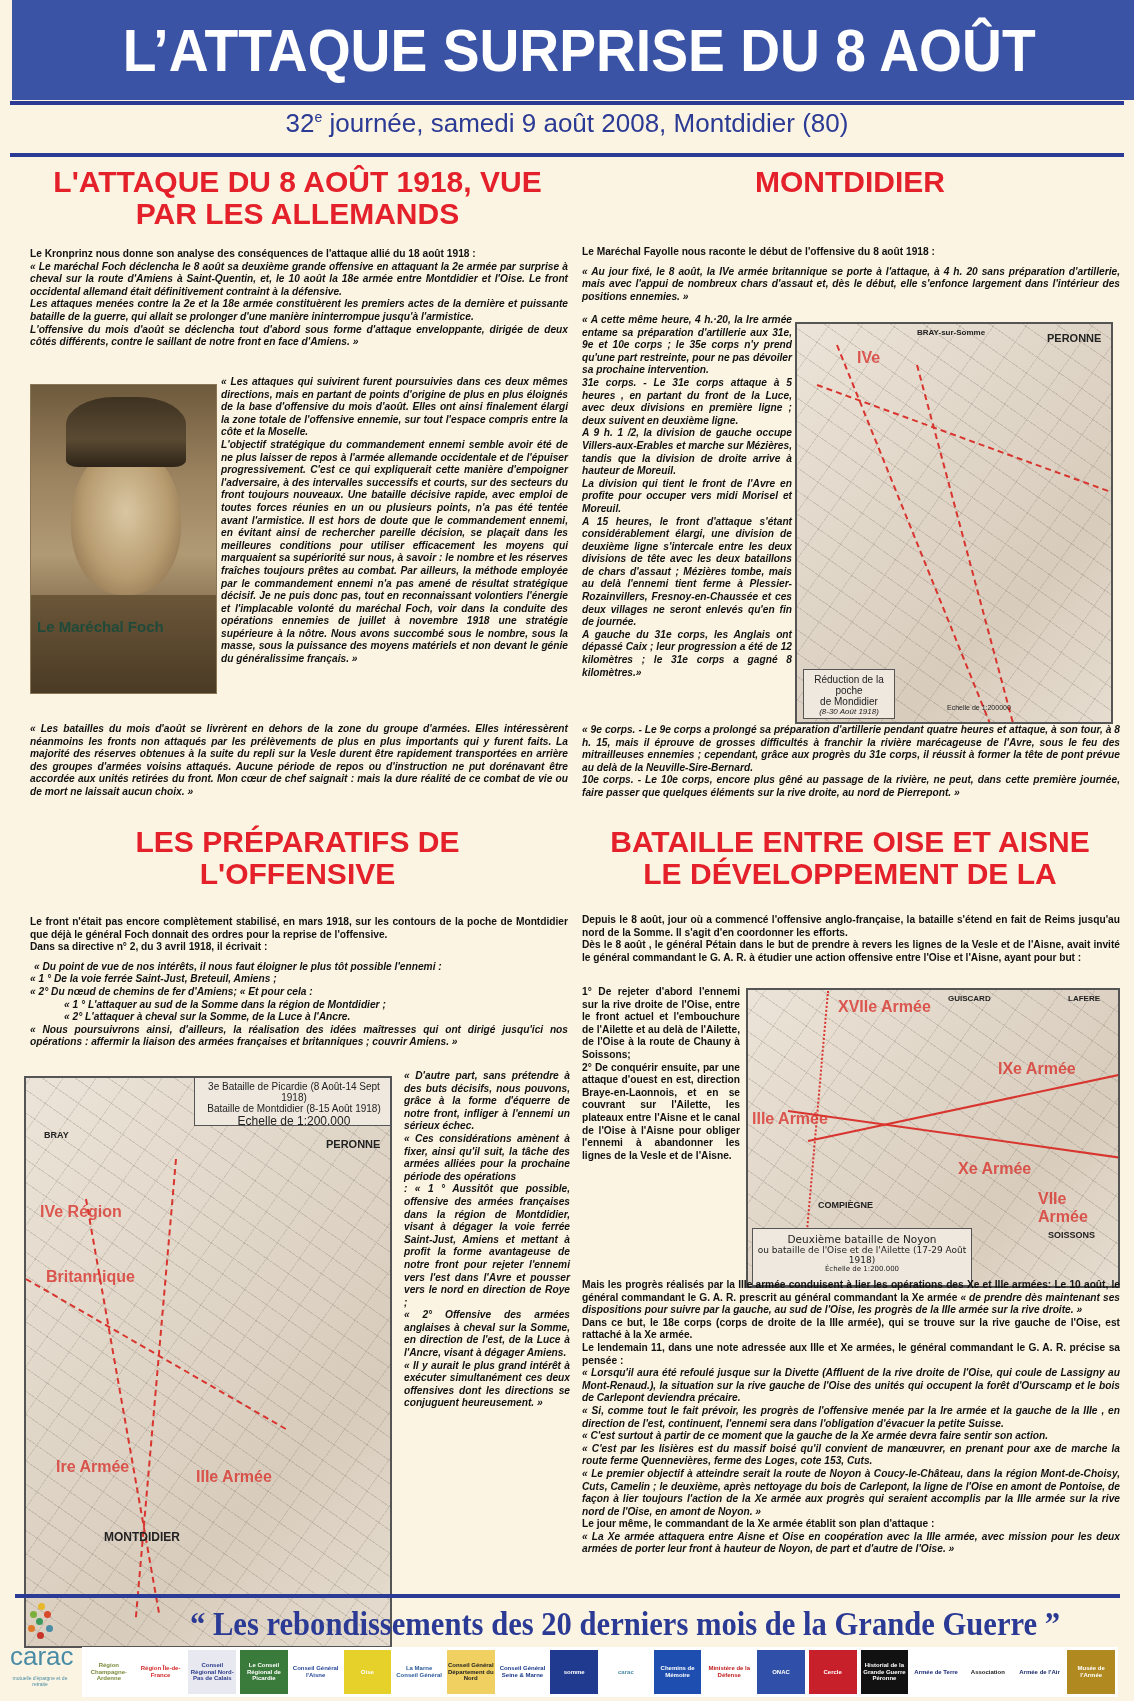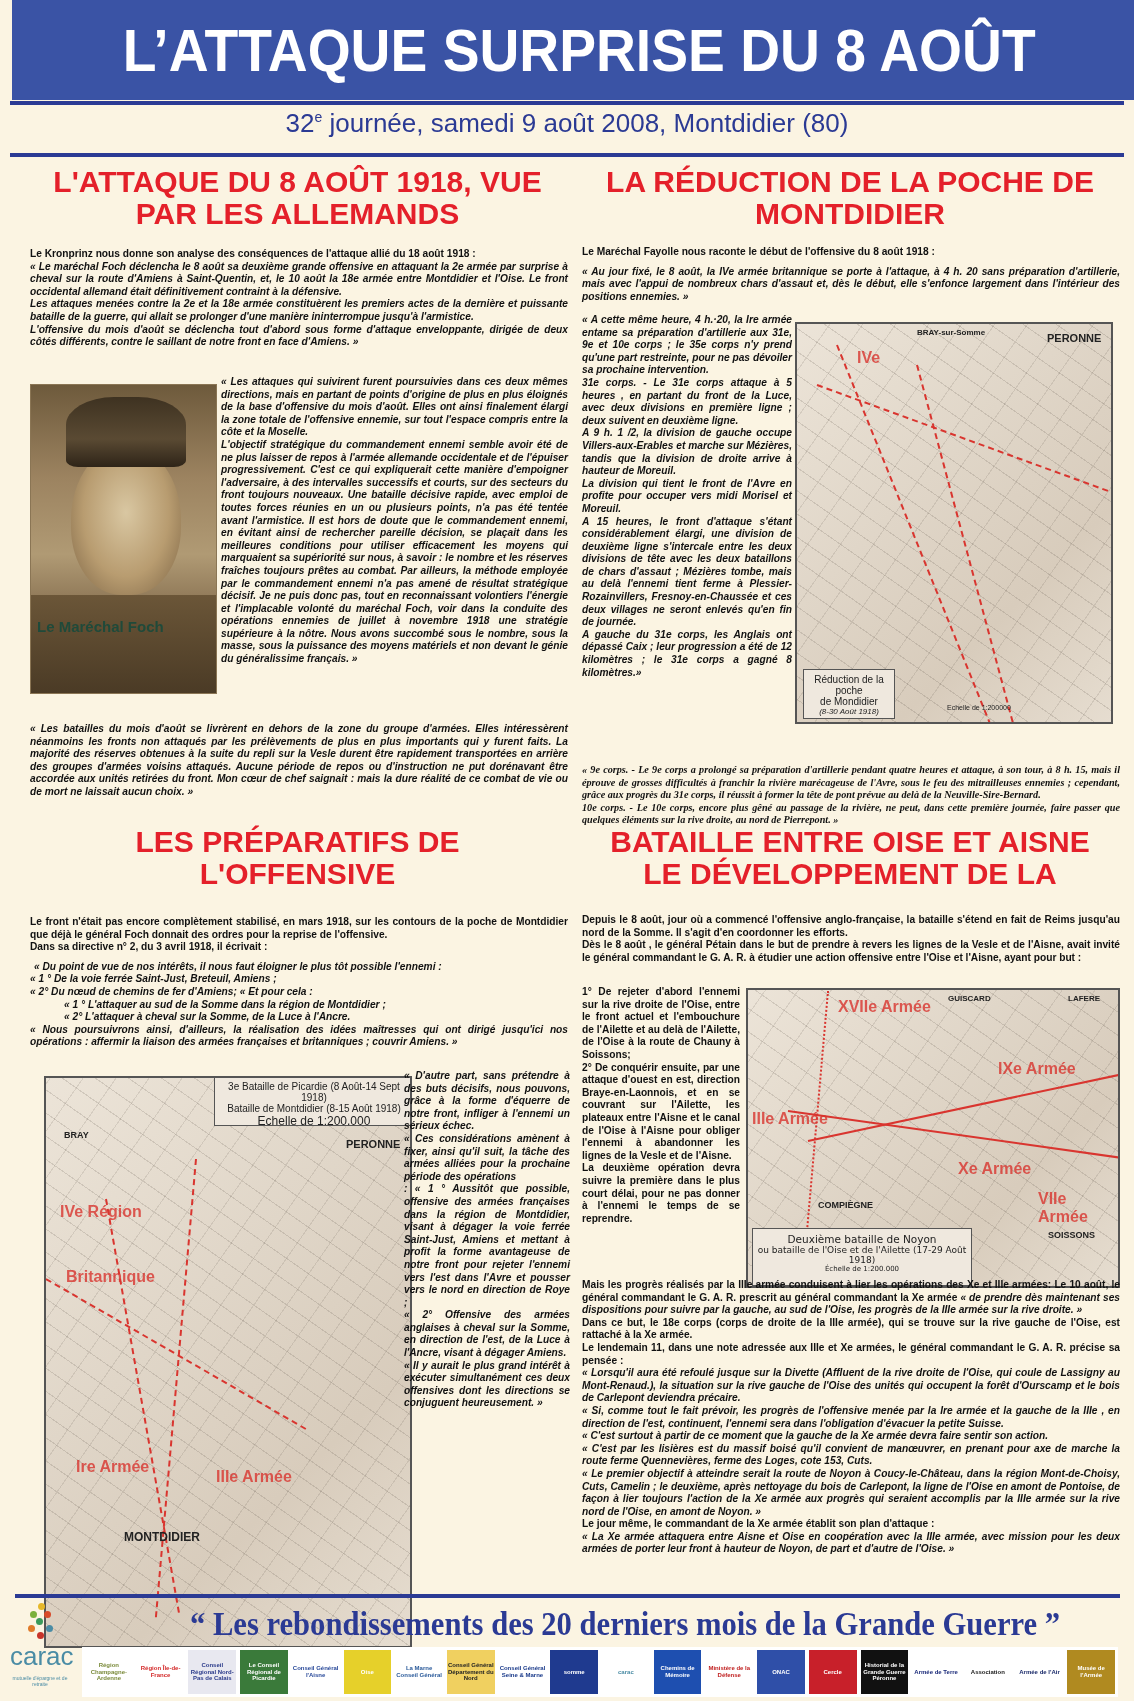--- a/index.html
+++ b/index.html
@@ -66,21 +66,20 @@
 </div>
 <div class="txt it" style="left:221px; top:376px; width:347px;">
   <p>« Les attaques qui suivirent furent poursuivies dans ces deux mêmes directions, mais en partant de points d'origine de plus en plus éloignés de la base d'offensive du mois d'août. Elles ont ainsi finalement élargi la zone totale de l'offensive ennemie, sur tout l'espace compris entre la côte et la Moselle.</p>
   <p>L'objectif stratégique du commandement ennemi semble avoir été de ne plus laisser de repos à l'armée allemande occidentale et de l'épuiser progressivement. C'est ce qui expliquerait cette manière d'empoigner l'adversaire, à des intervalles successifs et courts, sur des secteurs du front toujours nouveaux. Une bataille décisive rapide, avec emploi de toutes forces réunies en un ou plusieurs points, n'a pas été tentée avant l'armistice. Il est hors de doute que le commandement ennemi, en évitant ainsi de rechercher pareille décision, se plaçait dans les meilleures conditions pour utiliser efficacement les moyens qui marquaient sa supériorité sur nous, à savoir : le nombre et les réserves fraîches toujours prêtes au combat. Par ailleurs, la méthode employée par le commandement ennemi n'a pas amené de résultat stratégique décisif. Je ne puis donc pas, tout en reconnaissant volontiers l'énergie et l'implacable volonté du maréchal Foch, voir dans la conduite des opérations ennemies de juillet à novembre 1918 une stratégie supérieure à la nôtre. Nous avons succombé sous le nombre, sous la masse, sous la puissance des moyens matériels et non devant le génie du généralissime français. »</p>
 </div>
 <div class="txt it" style="left:30px; top:723px; width:538px;">
   <p>« Les batailles du mois d'août se livrèrent en dehors de la zone du groupe d'armées. Elles intéressèrent néanmoins les fronts non attaqués par les prélèvements de plus en plus importants qui y furent faits. La majorité des réserves obtenues à la suite du repli sur la Vesle durent être rapidement transportées en arrière des groupes d'armées voisins attaqués. Aucune période de repos ou d'instruction ne put dorénavant être accordée aux unités retirées du front. Mon cœur de chef saignait : mais la dure réalité de ce combat de vie ou de mort ne laissait aucun choix. »</p>
 </div>
 
 <div class="section-title" style="left:580px; top:166px; width:540px;">
-  <div>LA RÉDUCTION DE LA POCHE DE</div>
   <div>MONTDIDIER</div>
 </div>
 <div class="txt" style="left:582px; top:246px; width:538px;">
   <p>Le Maréchal Fayolle nous raconte le début de l'offensive du 8 août 1918 :</p>
   <div class="gap"></div>
   <p class="it">« Au jour fixé, le 8 août, la IVe armée britannique se porte à l'attaque, à 4 h. 20 sans préparation d'artillerie, mais avec l'appui de nombreux chars d'assaut et, dès le début, elle s'enfonce largement dans l'intérieur des positions ennemies. »</p>
 </div>
 <div class="txt it" style="left:582px; top:314px; width:210px;">
   <p>« A cette même heure, 4 h.·20, la Ire armée entame sa préparation d'artillerie aux 31e, 9e et 10e corps ; le 35e corps n'y prend qu'une part restreinte, pour ne pas dévoiler sa prochaine intervention.</p>
   <p>31e corps. - Le 31e corps attaque à 5 heures , en partant du front de la Luce, avec deux divisions en première ligne ; deux suivent en deuxième ligne.</p>
@@ -96,41 +95,41 @@
   <div class="label" style="left:60px; top:25px;">IVe</div>
   <div class="place" style="left:250px; top:8px;">PERONNE</div>
   <div class="place" style="left:120px; top:4px; font-size:8px;">BRAY-sur-Somme</div>
   <div class="legend" style="left:6px; top:345px; width:92px; height:50px; font-size:10px; padding-top:4px;">
     <div>Réduction de la poche</div>
     <div>de Mondidier</div>
     <div class="it" style="font-size:8px;">(8-30 Août 1918)</div>
   </div>
   <div class="place" style="left:150px; top:380px; font-size:7px; font-weight:400;">Echelle de 1:200000</div>
 </div>
-<div class="txt it" style="left:582px; top:764px; width:538px;font-family:Liberation Serif, serif;">
+<div class="txt it" style="left:582px; top:724px; width:538px;">
   <p>« 9e corps. - Le 9e corps a prolongé sa préparation d'artillerie pendant quatre heures et attaque, à son tour, à 8 h. 15, mais il éprouve de grosses difficultés à franchir la rivière marécageuse de l'Avre, sous le feu des mitrailleuses ennemies ; cependant, grâce aux progrès du 31e corps, il réussit à former la tête de pont prévue au delà de la Neuville-Sire-Bernard.</p>
   <p>10e corps. - Le 10e corps, encore plus gêné au passage de la rivière, ne peut, dans cette première journée, faire passer que quelques éléments sur la rive droite, au nord de Pierrepont. »</p>
 </div>
 
 <div class="section-title" style="left:20px; top:826px; width:555px;">
   <div>LES PRÉPARATIFS DE</div>
   <div>L'OFFENSIVE</div>
 </div>
 <div class="txt" style="left:30px; top:916px; width:538px;">
   <p>Le front n'était pas encore complètement stabilisé, en mars 1918, sur les contours de la poche de Montdidier que déjà le général Foch donnait des ordres pour la reprise de l'offensive.</p>
   <p>Dans sa directive n° 2, du 3 avril 1918, il écrivait :</p>
   <div class="gap"></div>
   <p class="it" style="padding-left:4px;">« Du point de vue de nos intérêts, il nous faut éloigner le plus tôt possible l'ennemi :</p>
   <p class="it">« 1 ° De la voie ferrée Saint-Just, Breteuil, Amiens ;</p>
   <p class="it">« 2° Du nœud de chemins de fer d'Amiens; « Et pour cela :</p>
   <p class="it indent">« 1 ° L'attaquer au sud de la Somme dans la région de Montdidier ;</p>
   <p class="it indent">« 2° L'attaquer à cheval sur la Somme, de la Luce à l'Ancre.</p>
   <p class="it">« Nous poursuivrons ainsi, d'ailleurs, la réalisation des idées maîtresses qui ont dirigé jusqu'ici nos opérations : affermir la liaison des armées françaises et britanniques ; couvrir Amiens. »</p>
 </div>
-<div class="map" style="left:44px; top:1076px; width:368px; height:572px;">
+<div class="map" style="left:24px; top:1076px; width:368px; height:572px;">
   <div class="red" style="left:150px; top:80px; width:460px; transform:rotate(95deg);"></div>
   <div class="red" style="left:60px; top:120px; width:420px; transform:rotate(80deg);"></div>
   <div class="red" style="left:0px; top:200px; width:300px; transform:rotate(30deg);"></div>
   <div class="legend" style="left:168px; top:-2px; width:200px; height:50px; font-size:10px; padding-top:4px;">
     <div>3e Bataille de Picardie (8 Août-14 Sept 1918)</div>
     <div>Bataille de Montdidier (8-15 Août 1918)</div>
     <div style="font-size:12px;">Echelle de 1:200.000</div>
   </div>
   <div class="place" style="left:300px; top:60px;">PERONNE</div>
   <div class="place" style="left:18px; top:52px; font-size:9px;">BRAY</div>
@@ -152,21 +151,20 @@
   <div>BATAILLE ENTRE OISE ET AISNE</div>
   <div>LE DÉVELOPPEMENT DE LA</div>
 </div>
 <div class="txt" style="left:582px; top:914px; width:538px;">
   <p>Depuis le 8 août, jour où a commencé l'offensive anglo-française, la bataille s'étend en fait de Reims jusqu'au nord de la Somme. Il s'agit d'en coordonner les efforts.</p>
   <p>Dès le 8 août , le général Pétain dans le but de prendre à revers les lignes de la Vesle et de l'Aisne, avait invité le général commandant le G. A. R. à étudier une action offensive entre l'Oise et l'Aisne, ayant pour but :</p>
 </div>
 <div class="txt" style="left:582px; top:986px; width:158px;">
   <p>1° De rejeter d'abord l'ennemi sur la rive droite de l'Oise, entre le front actuel et l'embouchure de l'Ailette et au delà de l'Ailette, de l'Oise à la route de Chauny à Soissons;</p>
   <p>2° De conquérir ensuite, par une attaque d'ouest en est, direction Braye-en-Laonnois, et en se couvrant sur l'Ailette, les plateaux entre l'Aisne et le canal de l'Oise à l'Aisne pour obliger l'ennemi à abandonner les lignes de la Vesle et de l'Aisne.</p>
-  <p>La deuxième opération devra suivre la première dans le plus court délai, pour ne pas donner à l'ennemi le temps de se reprendre.</p>
 </div>
 <div class="map" style="left:746px; top:988px; width:374px; height:300px;">
   <div class="red" style="left:80px; top:0px; width:320px; transform:rotate(95deg); border-top-style:dotted;"></div>
   <div class="red" style="left:40px; top:120px; width:340px; transform:rotate(8deg); border-top-style:solid;"></div>
   <div class="red" style="left:60px; top:150px; width:320px; transform:rotate(-12deg); border-top-style:solid;"></div>
   <div class="label" style="left:90px; top:8px;">XVIIe Armée</div>
   <div class="label" style="left:250px; top:70px;">IXe Armée</div>
   <div class="label" style="left:4px; top:120px;">IIIe Armée</div>
   <div class="label" style="left:210px; top:170px;">Xe Armée</div>
   <div class="label" style="left:290px; top:200px;">VIIe Armée</div>

